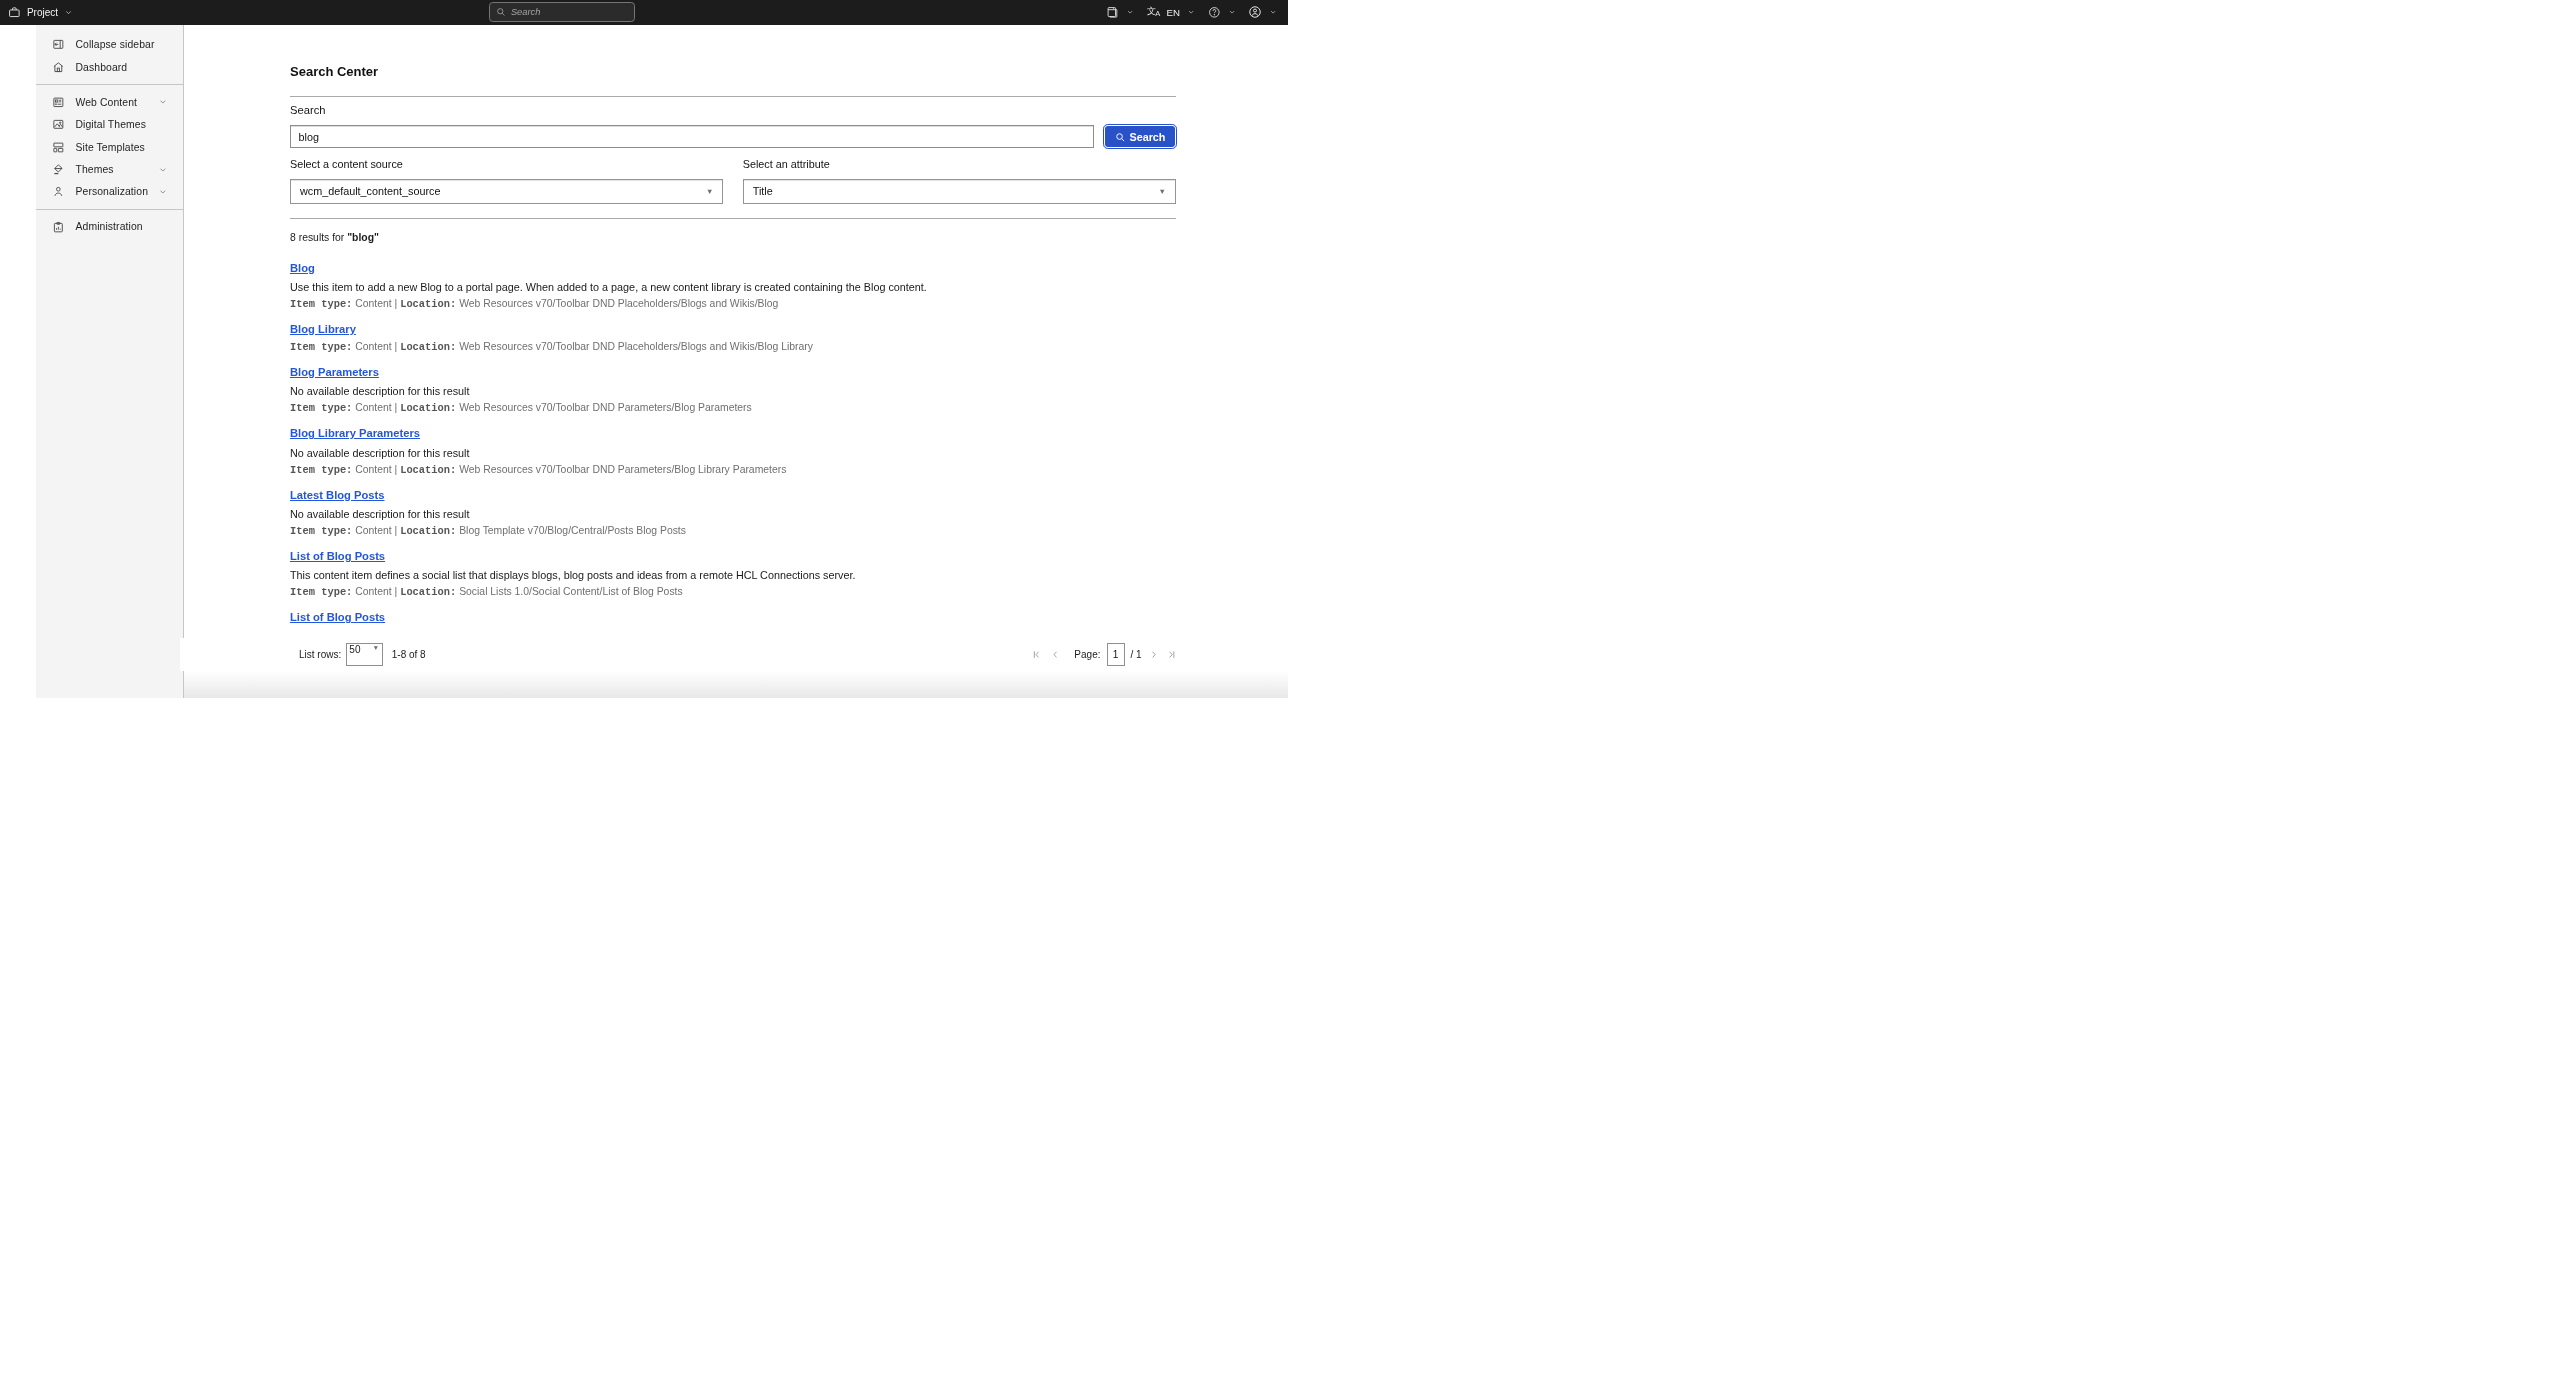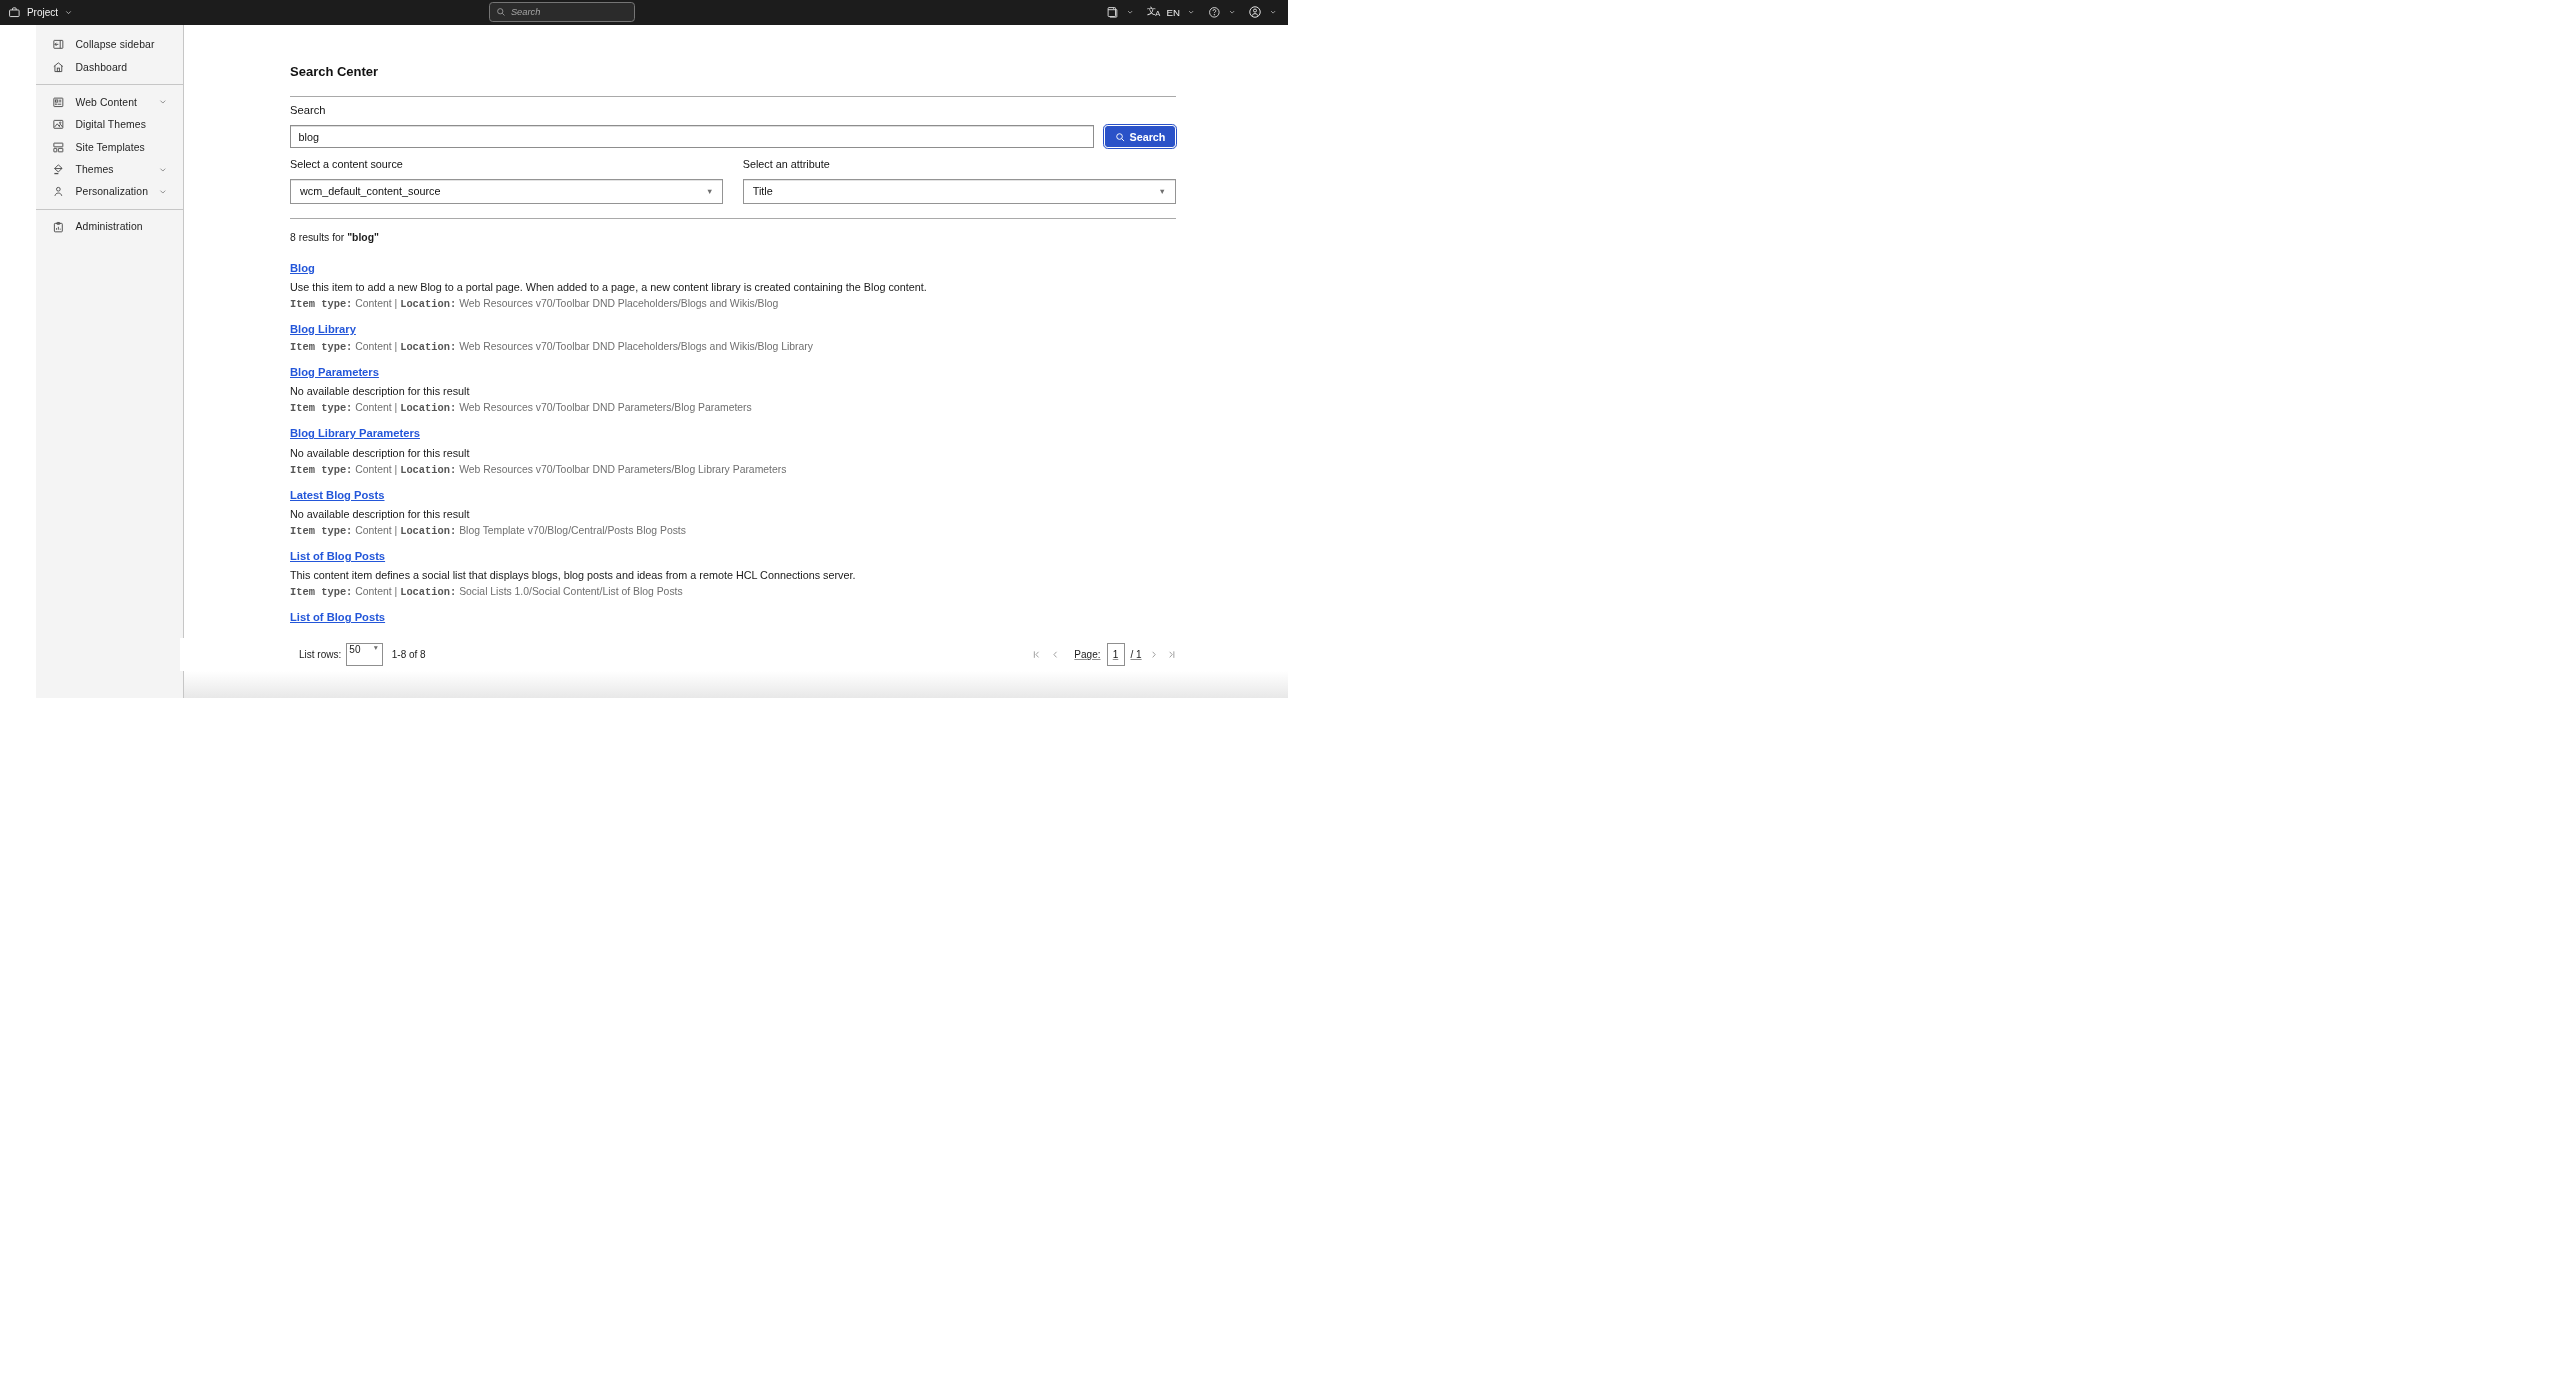--- a/index.html
+++ b/index.html
@@ -53,21 +53,21 @@
   .result-desc { margin-top:4.5px; font-size:10.8px; line-height:14px; color:#1a1a1a; }
   .result-meta { margin-top:3px; font-size:10.4px; color:#6f6f6f; line-height:13.4px; }
   .result-meta b { color:#565656; font-weight:bold;font-family:Liberation Mono, monospace; }
 
   
   .footer { position:absolute; left:180px; top:638px; width:1108px; height:33px; background:#fff; display:flex; align-items:center; z-index:25; }
   .footer-left { display:flex; align-items:center; margin-left:119px; gap:4.5px; font-size:10px; color:#1b1b1b; }
   .rows-select { width:37px; height:23px; border:0.7px solid #8f8f8f; background:#fff; display:flex; justify-content:center; gap:12px; font-size:10px; cursor:pointer; }
   .rows-select .tri { color:#6f6f6f; font-size:6.7px; }
   .range-text { margin-left:4.5px; }
-  .footer-right { position:absolute; right:112px; display:flex; align-items:center; gap:6px; color:#8d8d8d; font-size:10px;text-decoration:underline; }
+  .footer-right { position:absolute; right:112px; display:flex; align-items:center; gap:6px; color:#8d8d8d; font-size:10px; }
   .pg-btn { display:inline-flex; align-items:center; cursor:pointer; color:#8d8d8d; }
   .pg-label { color:#1b1b1b; margin-left:7.5px; }
   .page-input { width:18px; height:23px; border:0.7px solid #8f8f8f; text-align:center; font-size:10px; outline:none; font-family:"Liberation Sans", sans-serif; color:#111; }
   .page-total { color:#1b1b1b; }
   .bottom-fade { position:absolute; left:180px; top:671px; width:1108px; height:27.6px; background:linear-gradient(#ffffff, #e7e7e7); }
 </style>
 </head>
 <body>
 
 <div class="topbar">

